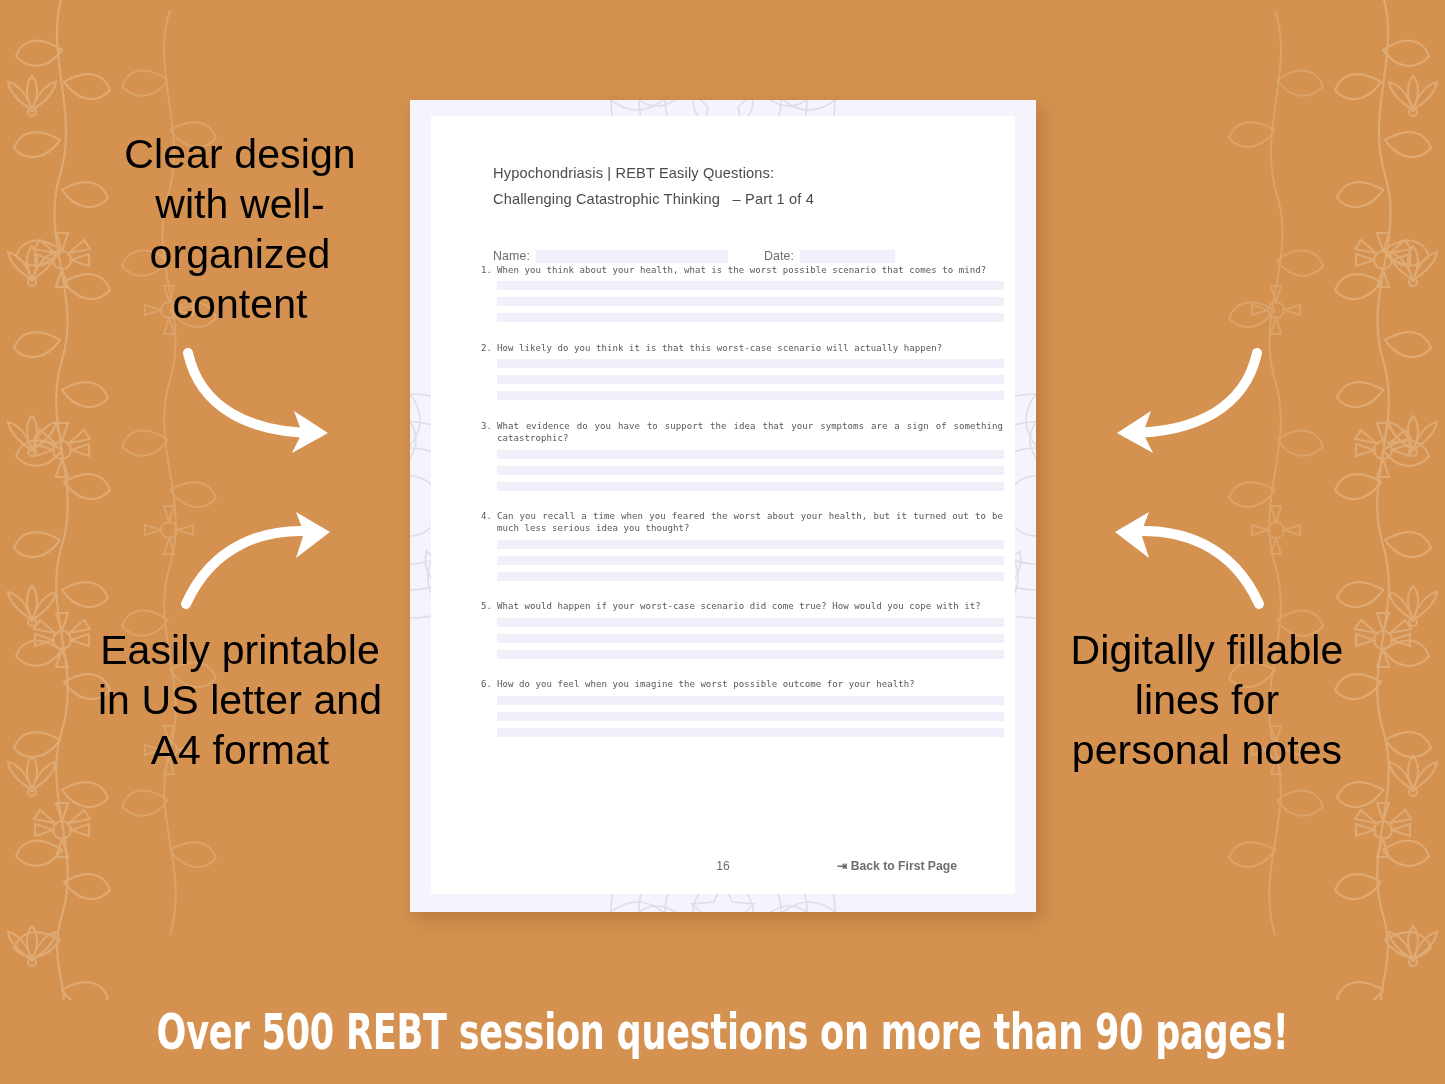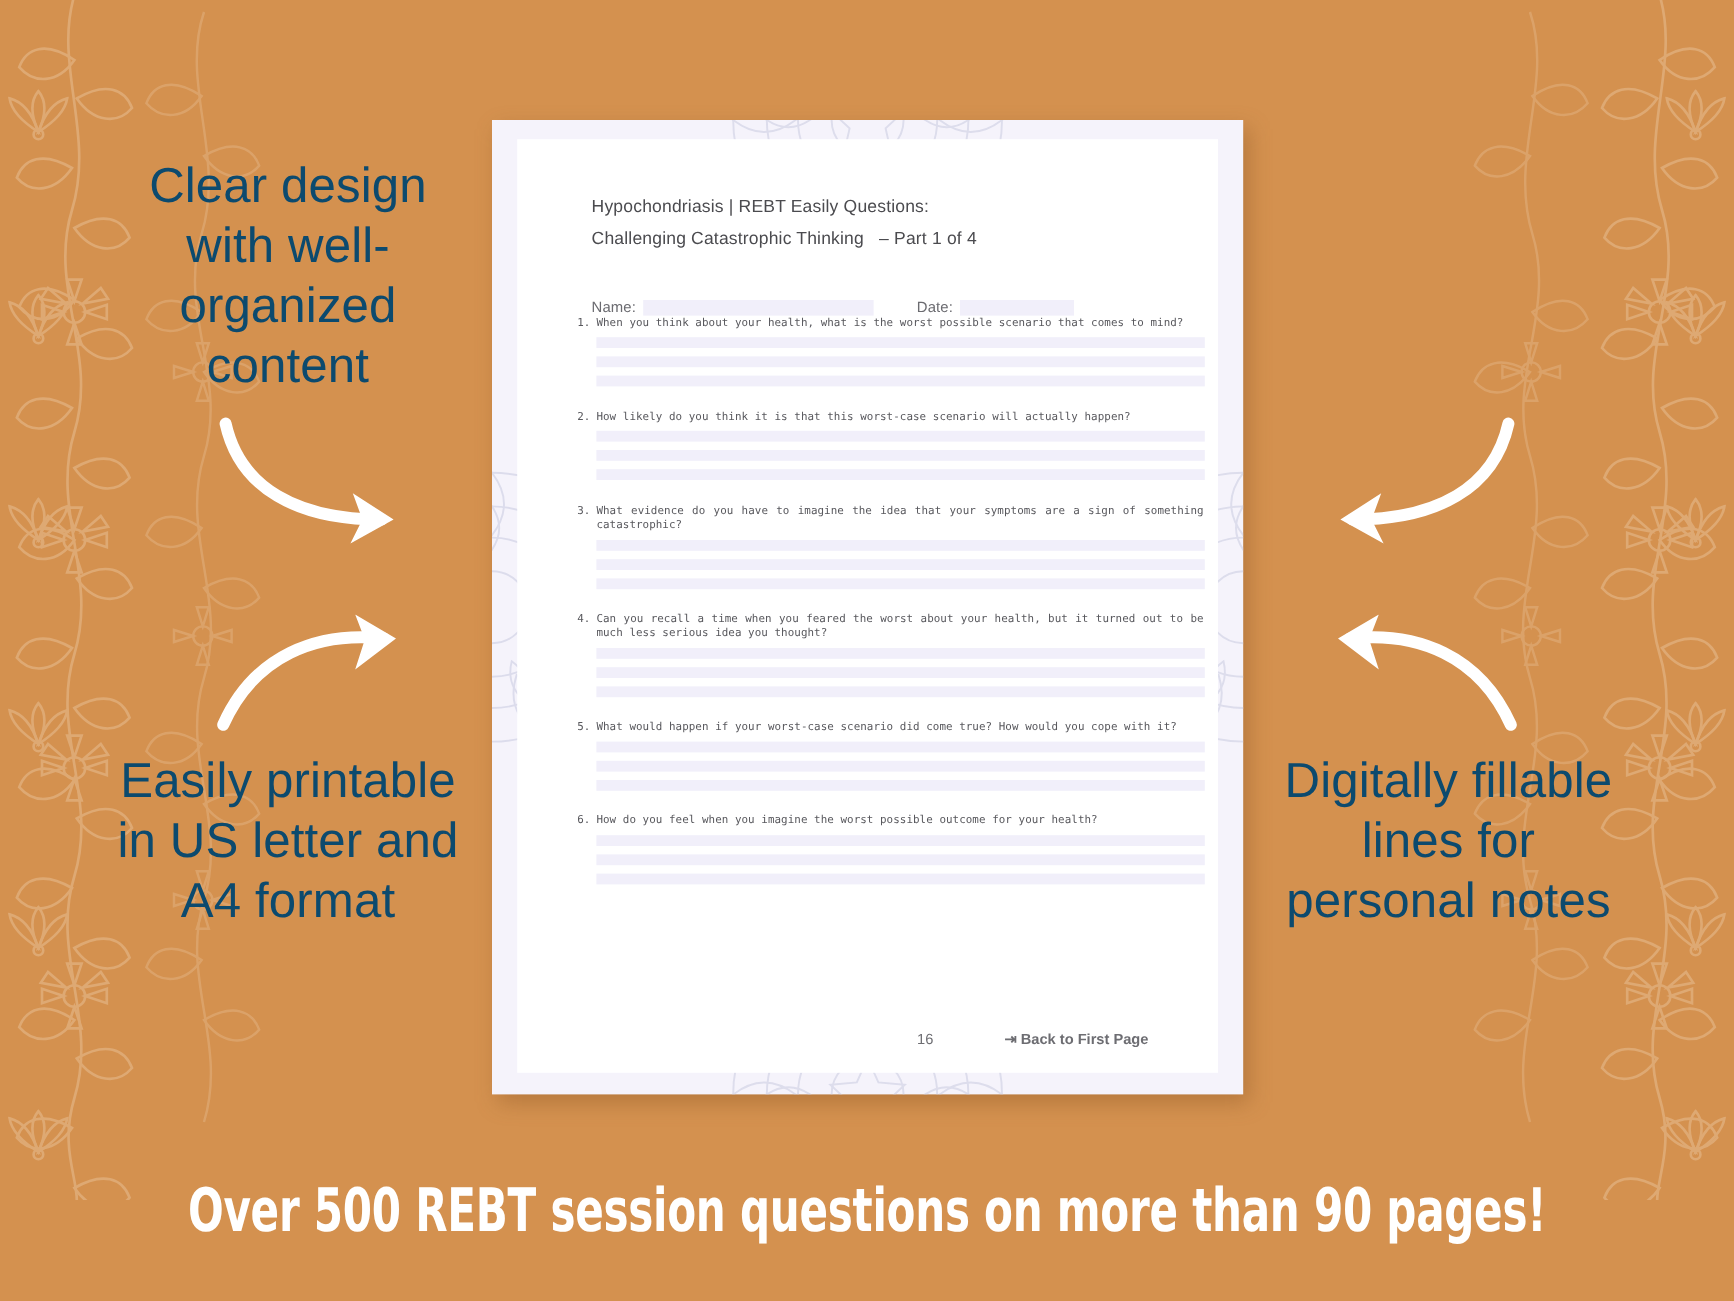--- a/index.html
+++ b/index.html
@@ -32,21 +32,21 @@
     pointer-events: none;
   }
   .vine.left  { left: 2px; }
   .vine.left2 { left: 108px; opacity: 0.22; }
   .vine.right { right: 2px; transform: scaleX(-1); }
   .vine.right2{ right: 108px; transform: scaleX(-1); opacity: 0.22; }
 
   
   .promo {
     position: absolute;
-    color: #0c4a6e;
+    color: #000000;
     text-align: center;
     font-weight: 400;
     line-height: 1.22;
     letter-spacing: 0.1px;
     font-size: 41px;
     white-space: pre-line;
   }
   .promo.tl { left: 95px;  top: 129px; width: 290px; }
   .promo.bl { left: 95px;  top: 625px; width: 290px; }
   .promo.tr { right: 88px; top: 129px; width: 300px; }
@@ -180,39 +180,40 @@
     position: absolute;
     left: 40px;
     right: 40px;
     bottom: 28px;
     display: flex;
     align-items: center;
     justify-content: center;
     color: #6d6d72;
     font-size: 12.2px;
   }
-  #page-number { position: absolute; left: 50%; transform: translateX(-50%); margin-left: 48px; }
+  #page-number { position: absolute; left: 50%; transform: translateX(-50%); }
   #back-link {
     position: absolute;
     right: 18px;
     color: #6d6d72;
     font-size: 12.2px;
     white-space: pre;
     text-decoration: none;
     font-weight: bold;
   }
 
   
   #bottom-banner {
     position: absolute;
     left: 0;
     right: 0;
     bottom: 0;
     height: 104px;
     display: flex;
+    align-items: center;
     justify-content: center;
   }
   #banner-text {
     color: #ffffff;
     font-family: "Liberation Sans Narrow", "DejaVu Sans Condensed", "Liberation Sans", sans-serif;
     font-weight: 700;
     font-size: 50px;
     letter-spacing: -0.3px;
     transform: scaleX(0.78);
     transform-origin: center;
@@ -459,21 +460,21 @@
             </div>
             <div class="ans-lines">
               <div class="ans-line"></div>
               <div class="ans-line"></div>
               <div class="ans-line"></div>
             </div>
           </div>
           <div class="qblock">
             <div class="qrow">
               <span class="qnum">3.</span>
-              <span class="qtext">What evidence do you have to imagine the idea that your symptoms are a sign of something catastrophic?</span>
+              <span class="qtext">What evidence do you have to support the idea that your symptoms are a sign of something catastrophic?</span>
             </div>
             <div class="ans-lines">
               <div class="ans-line"></div>
               <div class="ans-line"></div>
               <div class="ans-line"></div>
             </div>
           </div>
           <div class="qblock">
             <div class="qrow">
               <span class="qnum">4.</span>

